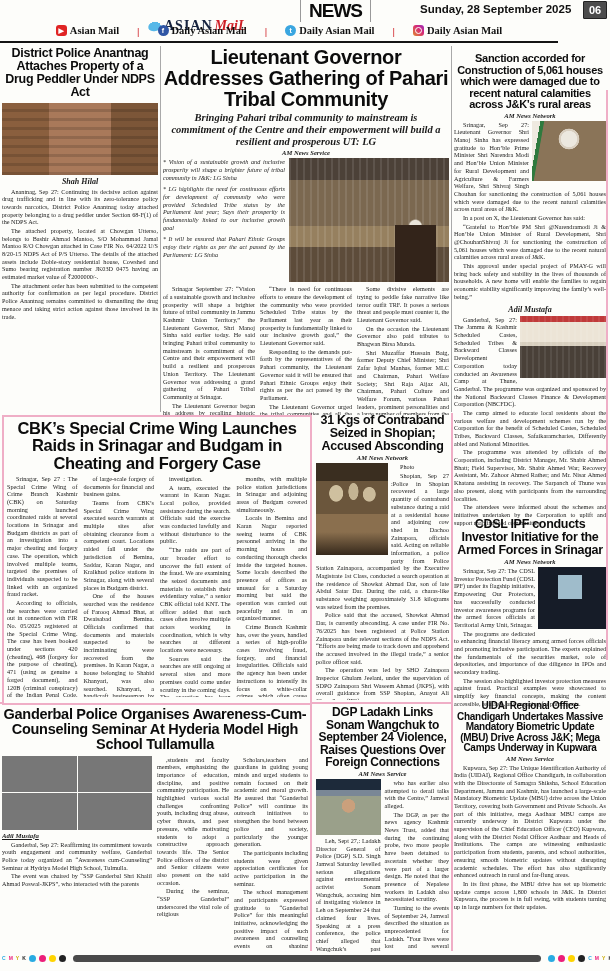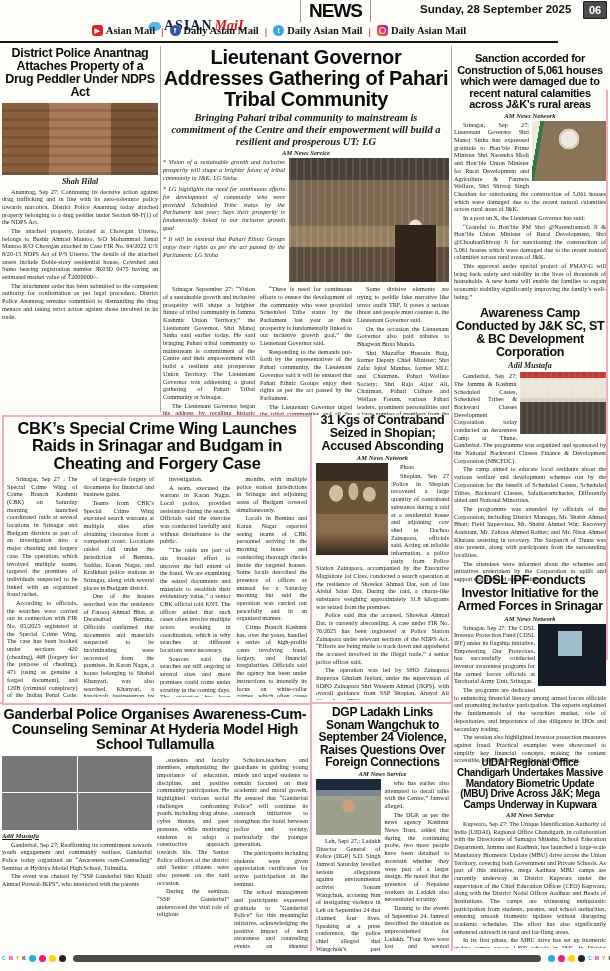--- a/index.html
+++ b/index.html
@@ -23,21 +23,21 @@
   .brand-a{font-family:"Liberation Serif",serif;font-weight:700;font-size:14px;letter-spacing:1px;color:#16233f;}
   .brand-m{font-family:"Liberation Serif",serif;font-weight:700;font-style:italic;font-size:14px;color:#cf1f26;}
   .news-title{position:absolute;left:300px;top:0;font-family:"Liberation Sans",sans-serif;font-weight:900;
         font-size:19px;letter-spacing:-1px;color:#0b0b0b;border-left:1px solid #999;border-right:1px solid #999;padding:0 8px;}
   .date{position:absolute;left:420px;top:3px;font-family:"Liberation Sans",sans-serif;font-weight:700;font-size:11.5px;color:#111;}
   .pageno{position:absolute;right:3px;top:1px;width:22px;height:16px;background:#4c4c4c;border:1px solid #222;
         border-radius:1px;color:#fff;font-family:"Liberation Sans",sans-serif;font-weight:700;font-size:11px;
         display:flex;align-items:center;justify-content:center;}
   
   .socialbar{position:absolute;left:0;top:20px;width:558px;height:21px;display:flex;align-items:center;
-        justify-content:center;gap:6px;border-bottom:2px solid #141414;}
+        justify-content:center;gap:18px;border-bottom:2px solid #141414;}
   .soc-item{display:flex;align-items:center;gap:3px;text-decoration:none;color:#111;
         font-family:"Liberation Serif",serif;font-size:10.5px;font-weight:600;}
   .soc-sep{color:#cf1f26;font-weight:700;font-size:11px;}
   .icn{width:11px;height:11px;border-radius:50%;display:inline-flex;align-items:center;justify-content:center;
         color:#fff;font-size:7px;font-weight:700;font-family:"Liberation Sans",sans-serif;}
   .icn-yt{background:#e02424;border-radius:3px;}
   .icn-fb{background:#2f55a4;}
   .icn-tw{background:#3aa6e0;}
   .icn-ig{background:linear-gradient(45deg,#e08a2e,#d62976 60%,#962fbf);border-radius:3px;}
   .icn-ig i{width:5px;height:5px;border:1px solid #fff;border-radius:50%;display:block;}
@@ -220,21 +220,20 @@
         <div>
             <p class="para">Srinagar, Sep 27: Lieutenant Governor Shri Manoj Sinha has expressed gratitude to Hon’ble Prime Minister Shri Narendra Modi and Hon’ble Union Minister for Rural Development and Agriculture &amp; Farmers Welfare, Shri Shivraj Singh Chouhan for sanctioning the construction of 5,061 houses which were damaged due to the recent natural calamities across rural areas of J&amp;K.</p>
             <p class="para">In a post on X, the Lieutenant Governor has said:</p>
             <p class="para">“Grateful to Hon’ble PM Shri @Narendramodi Ji &amp; Hon’ble Union Minister of Rural Development, Shri @ChouhanShivraj Ji for sanctioning the construction of 5,061 houses which were damaged due to the recent natural calamities across rural areas of J&amp;K.</p>
             <p class="para">This approval under special project of PMAY-G will bring back safety and stability in the lives of thousands of households. A new home will enable the families to regain economic stability significantly improving the family’s well-being.”</p>
           </div>
       </div>
     </div>
 
     <div>
-      <div class="head awa-head">Awareness Camp Conducted by J&amp;K SC, ST &amp; BC Development Corporation</div>
       <div class="byline">Adil Mustafa</div>
       <div class="awa-body body-text">
         <div class="photo ph-awa"></div>
         <div>
             <p class="para">Ganderbal, Sep 27: The Jammu &amp; Kashmir Scheduled Castes, Scheduled Tribes &amp; Backward Classes Development Corporation today conducted an Awareness Camp at Thune, Ganderbal. The programme was organized and sponsored by the National Backward Classes Finance &amp; Development Corporation (NBCFDC).</p>
             <p class="para">The camp aimed to educate local residents about the various welfare and development schemes run by the Corporation for the benefit of Scheduled Castes, Scheduled Tribes, Backward Classes, Safaikaramcharies, Differently abled and National Minorities.</p>
             <p class="para">The programme was attended by officials of the Corporation, including District Manager, Mr. Shabir Ahmed Bhatt; Field Supervisor, Mr. Shabir Ahmed War; Recovery Assistant, Mr. Zahoor Ahmed Rather; and Mr. Nisar Ahmed Khatana assisting in recovery. The Sarpanch of Thune was also present, along with participants from the surrounding localities.</p>
             <p class="para">The attendees were informed about the schemes and initiatives undertaken by the Corporation to uplift and support marginalized communities.</p>
           </div>
       </div>

